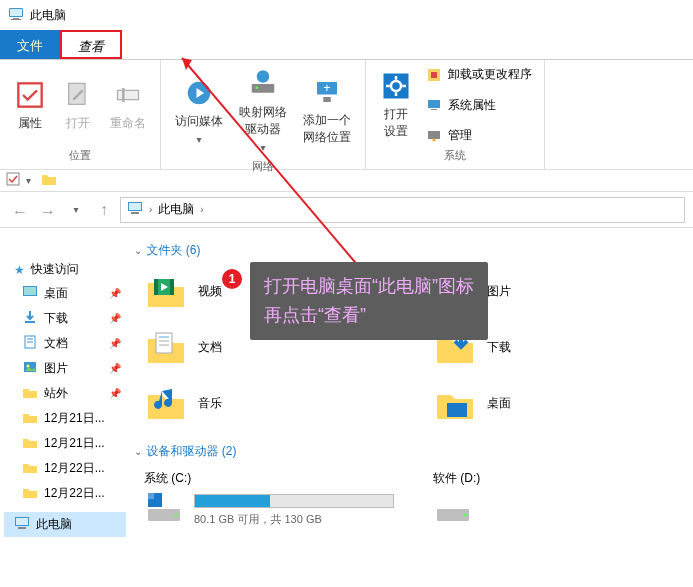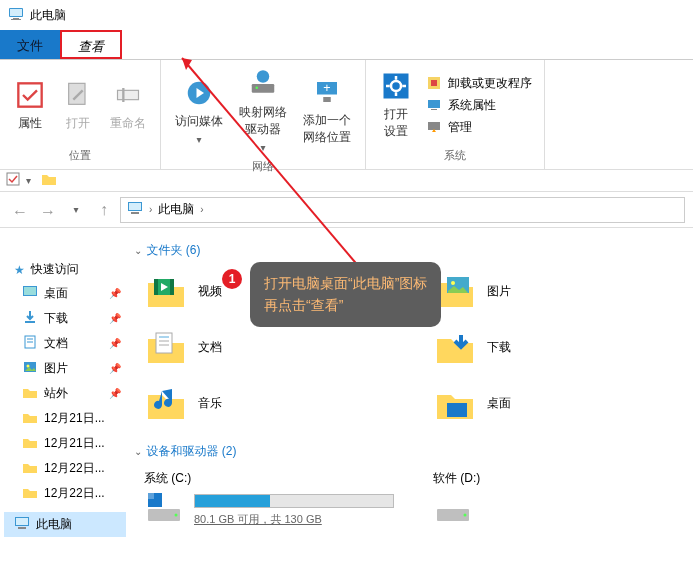--- a/index.html
+++ b/index.html
@@ -3,21 +3,21 @@
 <meta charset="utf-8">
 <style>
 * { margin: 0; padding: 0; box-sizing: border-box; font-family: "Microsoft YaHei", sans-serif; }
 body { background: #fff; width: 693px; height: 587px; overflow: hidden; position: relative; }
 
 .title-bar { height: 30px; padding: 4px 8px; display: flex; align-items: center; gap: 6px; font-size: 12px; }
 .title-bar svg { width: 16px; height: 16px; }
 
 .tabs { display: flex; height: 30px; background: #fff; border-bottom: 1px solid #ccc; }
 .tab { padding: 6px 16px; font-size: 13px; cursor: pointer; border: 1px solid transparent; }
-.tab.active { background: #1979ca; color: #0f172a; }
+.tab.active { background: #1979ca; color: #fef9c3; }
 .tab.highlighted { border: 2px solid #e41e26; position: relative; font-style: italic; }
 
 .ribbon { display: flex; height: 110px; background: #fff; border-bottom: 1px solid #ddd; }
 .ribbon-group { display: flex; flex-direction: column; padding: 4px 8px; border-right: 1px solid #ddd; }
 .ribbon-row { display: flex; gap: 4px; flex: 1; }
 .ribbon-btn { display: flex; flex-direction: column; align-items: center; justify-content: center; gap: 4px; padding: 4px 6px; font-size: 12px; color: #333; min-width: 42px; }
 .ribbon-btn.disabled { color: #aaa; }
 .ribbon-btn .icon { width: 32px; height: 32px; display: flex; align-items: center; justify-content: center; }
 .ribbon-label { font-size: 11px; color: #666; text-align: center; padding: 2px 0; }
 .ribbon-small { display: flex; align-items: center; gap: 6px; font-size: 12px; padding: 2px 4px; }
@@ -39,23 +39,23 @@
 .main { flex: 1; padding: 10px 0 0 4px; font-size: 12px; overflow: hidden; }
 .group-header { color: #1979ca; padding: 4px 0; display: flex; align-items: center; gap: 4px; }
 .items-grid { display: flex; flex-wrap: wrap; gap: 0; justify-content: space-between; }
 .item { width: 270px; display: flex; align-items: center; gap: 10px; padding: 6px 10px; }
 .item .thumb { width: 44px; height: 44px; display: flex; align-items: center; justify-content: center; }
 .drive { width: 270px; padding: 6px 10px; }
 .drive-body { display: flex; gap: 10px; align-items: center; }
 .drive-info { flex: 1; }
 .drive-bar { height: 14px; background: #e6e6e6; border: 1px solid #bcbcbc; margin: 4px 0; position: relative; }
 .drive-bar-fill { height: 100%; background: #26a0da; }
-.drive-text { font-size: 11px; color: #666; text-decoration: underline; }
-
-.tooltip { position: absolute; background: #5d5d5d; color: #fdba74; font-size: 14px; padding: 10px 14px; border-radius: 10px; line-height: 1.6; }
+.drive-text { font-size: 11px; color: #666; }
+
+.tooltip { position: absolute; background: #5d5d5d; color: #f0abfc; font-size: 18px; padding: 10px 14px; border-radius: 2px; line-height: 1.6; }
 .badge { position: absolute; width: 20px; height: 20px; background: #e41e26; color: #fff; border-radius: 50%; display: flex; align-items: center; justify-content: center; font-size: 12px; font-weight: bold; }
 .arrow { position: absolute; pointer-events: none; }
 
 .folder-svg { fill: #ffd75e; }
 .chevron { font-size: 10px; color: #666; }
 </style>
 </head>
 <body>
 
 <div class="title-bar">
@@ -154,21 +154,21 @@
         <span class="icon">
             <svg viewBox="0 0 24 24" width="30" height="30">
               <rect x="2" y="2" width="20" height="20" fill="#1979ca"></rect>
               <circle cx="12" cy="12" r="4" fill="none" stroke="#fff" stroke-width="2"></circle>
               <path d="M12 4v3M12 17v3M4 12h3M17 12h3" stroke="#fff" stroke-width="2"></path>
             </svg>
           </span>
         <span style="white-space:pre-line;text-align:center">打开
 设置</span>
       </div>
-      <div style="display:flex;flex-direction:column;justify-content:center;gap:1px;">
+      <div style="display:flex;flex-direction:column;justify-content:space-between;gap:1px;">
         <div class="ribbon-small">
           <span class="icon"><svg viewBox="0 0 16 16">
                 <rect x="2" y="2" width="12" height="12" fill="#f6d365"></rect>
                 <rect x="5" y="5" width="6" height="6" fill="#d44"></rect>
               </svg></span>
           <span>卸载或更改程序</span>
         </div>
         <div class="ribbon-small">
           <span class="icon"><svg viewBox="0 0 16 16">
                 <rect x="2" y="3" width="12" height="8" fill="#3b97d3"></rect>

